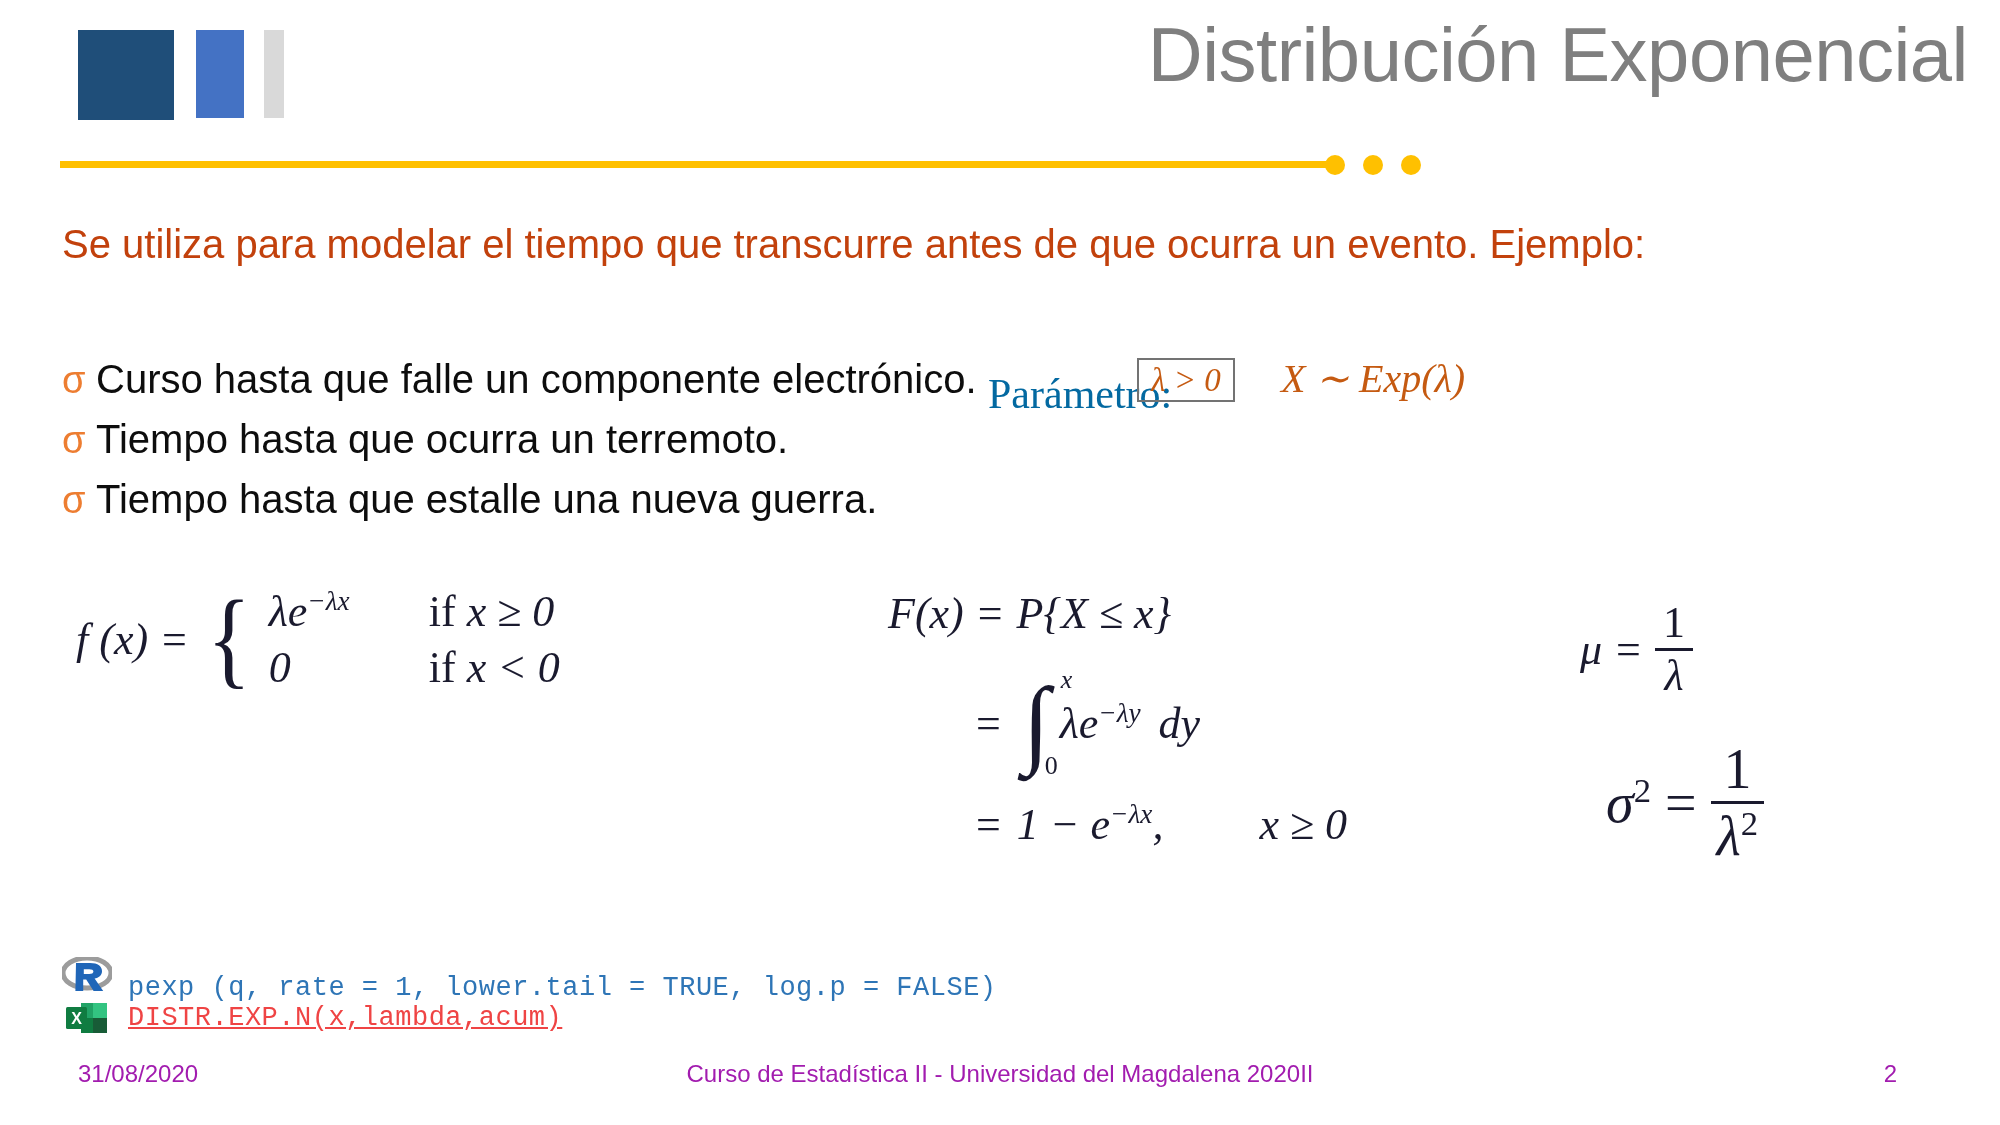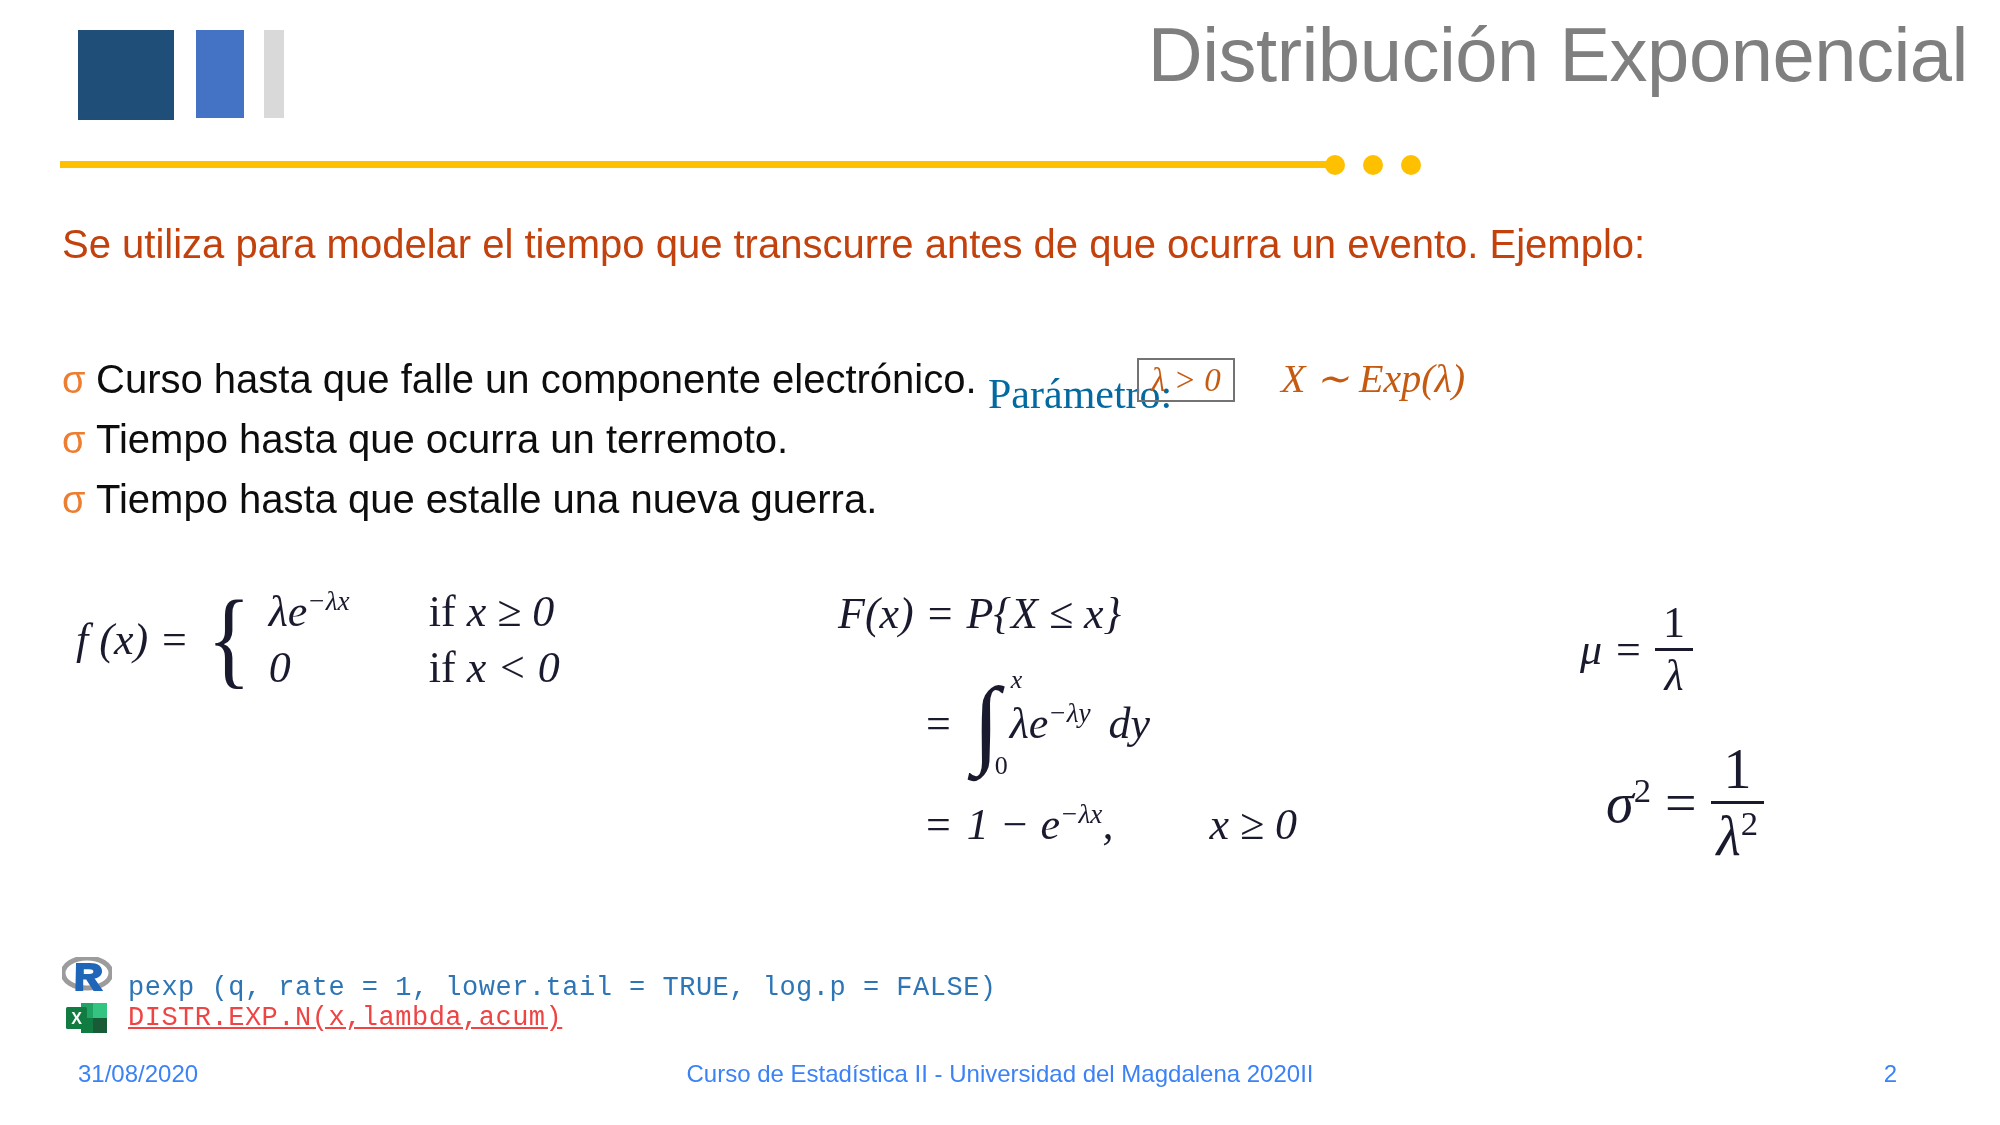--- a/index.html
+++ b/index.html
@@ -188,21 +188,21 @@
     height: 56px;
     white-space: nowrap;
   }
   .case-val { width: 160px; flex: 0 0 160px; font-style: italic; }
   .case-cond { font-style: italic; }
   .case-cond .upright { font-style: normal; }
   sup.exp { font-size: 0.62em; vertical-align: super; font-style: italic; }
 
   
   #formula-cdf {
-    left: 838px;
+    left: 888px;
     top: 588px;
     font-size: 44px;
   }
   .cdf-line { display: flex; align-items: center; white-space: nowrap; }
   .cdf-lhs { font-style: italic; margin-right: 14px; }
   .cdf-eq { font-style: normal; }
   #cdf-line-1 { margin-bottom: 30px; }
   #cdf-line-2 { margin-left: 88px; margin-bottom: 22px; }
   #cdf-line-3 { margin-left: 88px; }
   .integral-wrap {
@@ -288,21 +288,21 @@
     position: relative;
   }
 
   
   #footer {
     position: absolute;
     left: 0;
     top: 1060px;
     width: 2000px;
     height: 40px;
-    color: #3b82f6;
+    color: #a21caf;
     font-size: 24px;
     font-family: "Liberation Sans", sans-serif;
   }
   #footer-date { position: absolute; left: 78px; top: 0; white-space: nowrap; }
   #footer-center {
     position: absolute;
     left: 0; right: 0;
     top: 0;
     text-align: center;
     white-space: nowrap;

